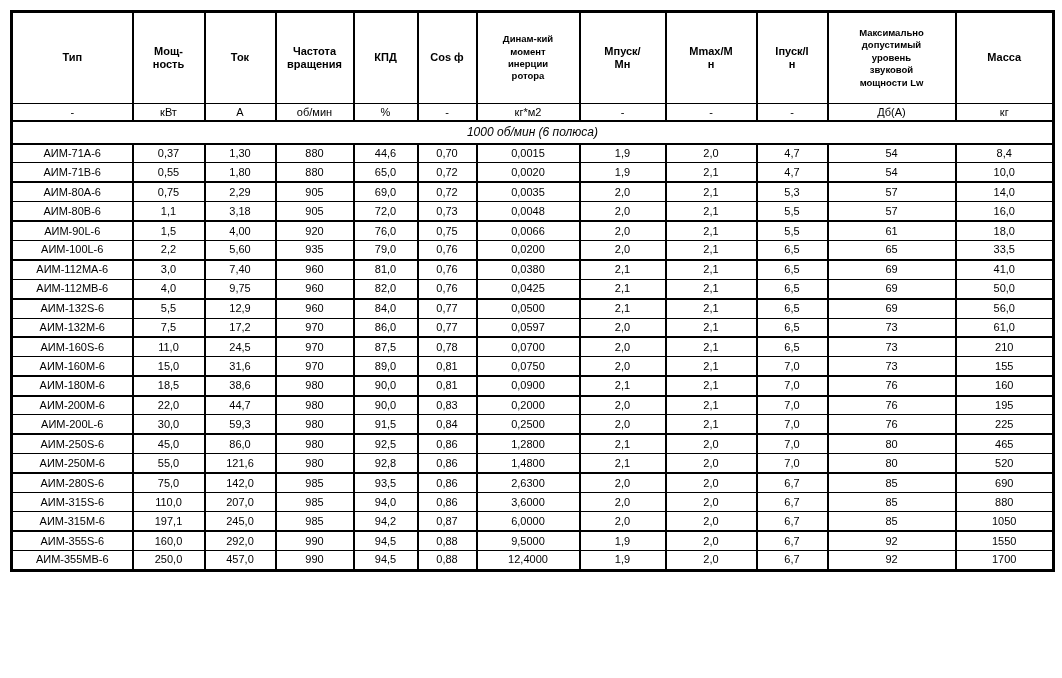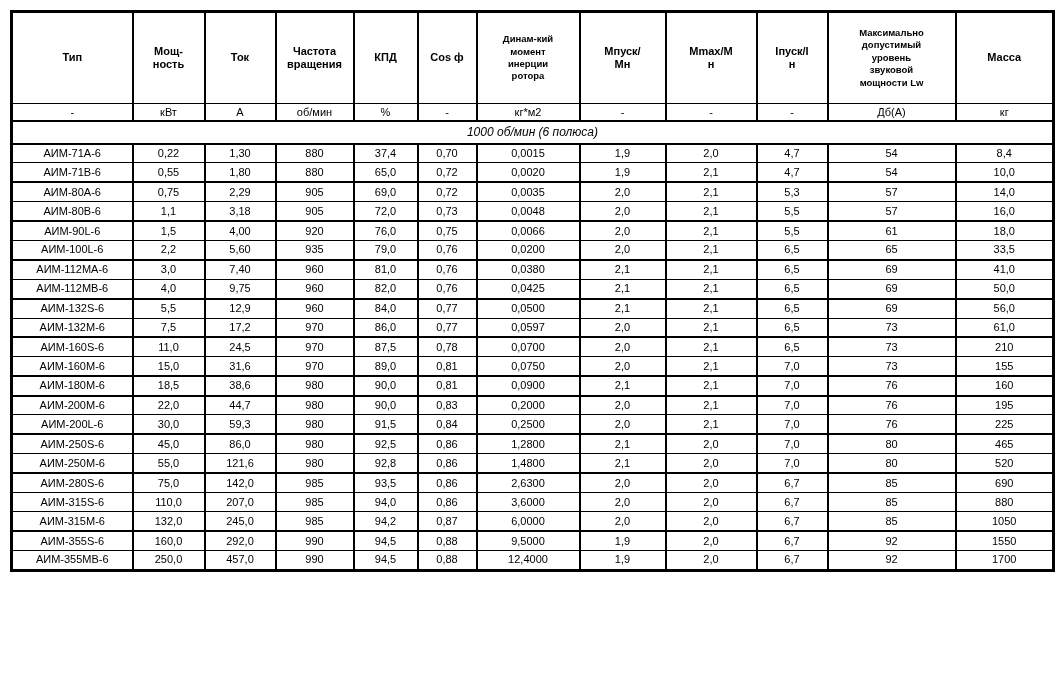--- a/index.html
+++ b/index.html
@@ -128,24 +128,24 @@
           <td class="unit">Дб(А)</td>
           <td class="unit">кг</td>
         </tr>
         <tr>
           <td class="section" colspan="12">1000 об/мин (6 полюса)</td>
         </tr>
       </thead>
     <tbody>
         <tr class="">
           <td>АИМ-71А-6</td>
-          <td>0,22</td>
+          <td>0,37</td>
           <td>1,30</td>
           <td>880</td>
-          <td>37,4</td>
+          <td>44,6</td>
           <td>0,70</td>
           <td>0,0015</td>
           <td>1,9</td>
           <td>2,0</td>
           <td>4,7</td>
           <td>54</td>
           <td>8,4</td>
         </tr>
         <tr class="gend">
           <td>АИМ-71В-6</td>
@@ -394,21 +394,21 @@
           <td>0,86</td>
           <td>3,6000</td>
           <td>2,0</td>
           <td>2,0</td>
           <td>6,7</td>
           <td>85</td>
           <td>880</td>
         </tr>
         <tr class="gend">
           <td>АИМ-315М-6</td>
-          <td>132,0</td>
+          <td>197,1</td>
           <td>245,0</td>
           <td>985</td>
           <td>94,2</td>
           <td>0,87</td>
           <td>6,0000</td>
           <td>2,0</td>
           <td>2,0</td>
           <td>6,7</td>
           <td>85</td>
           <td>1050</td>

